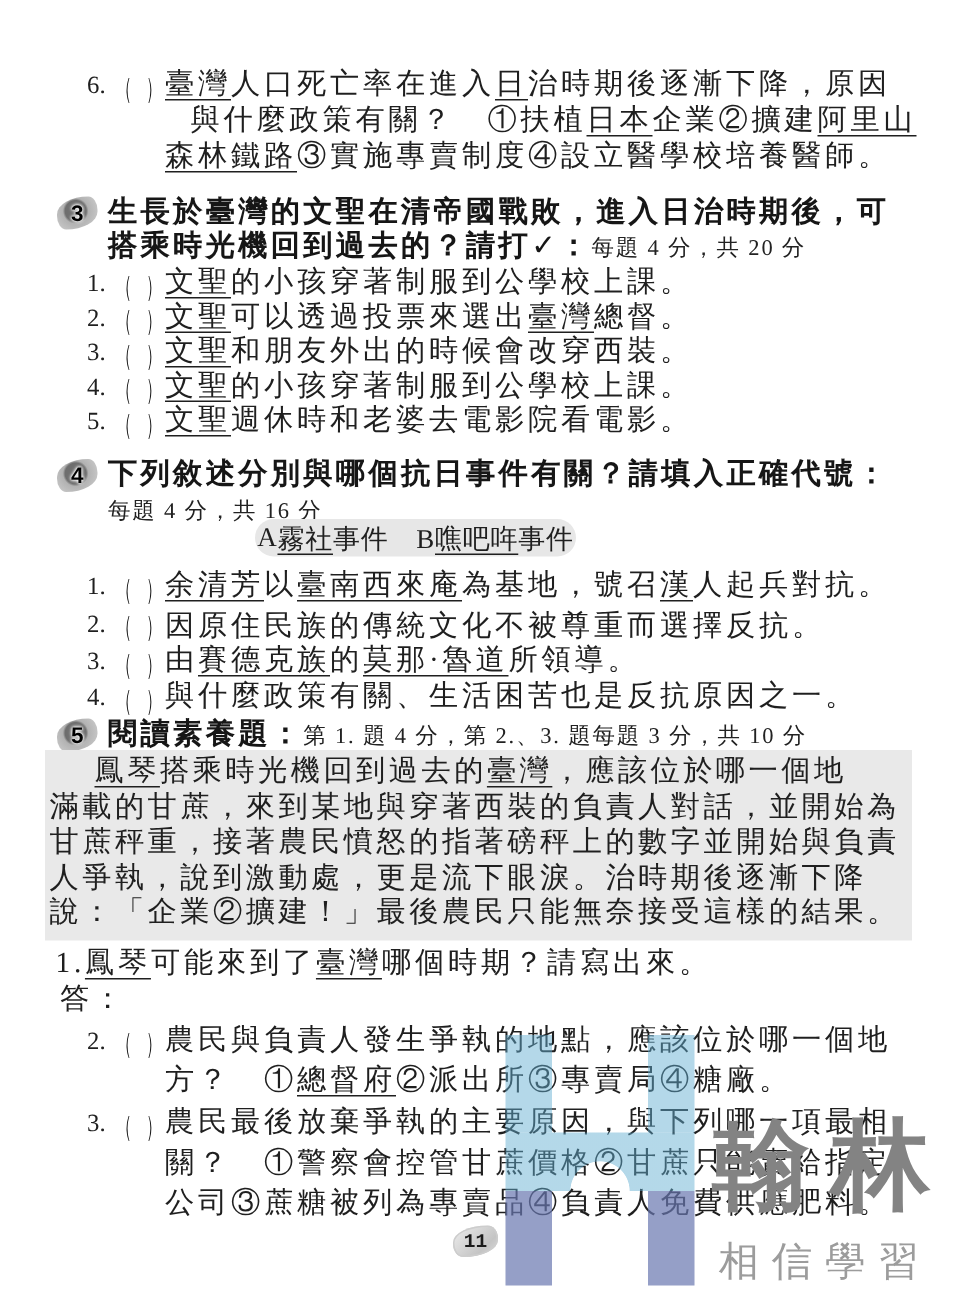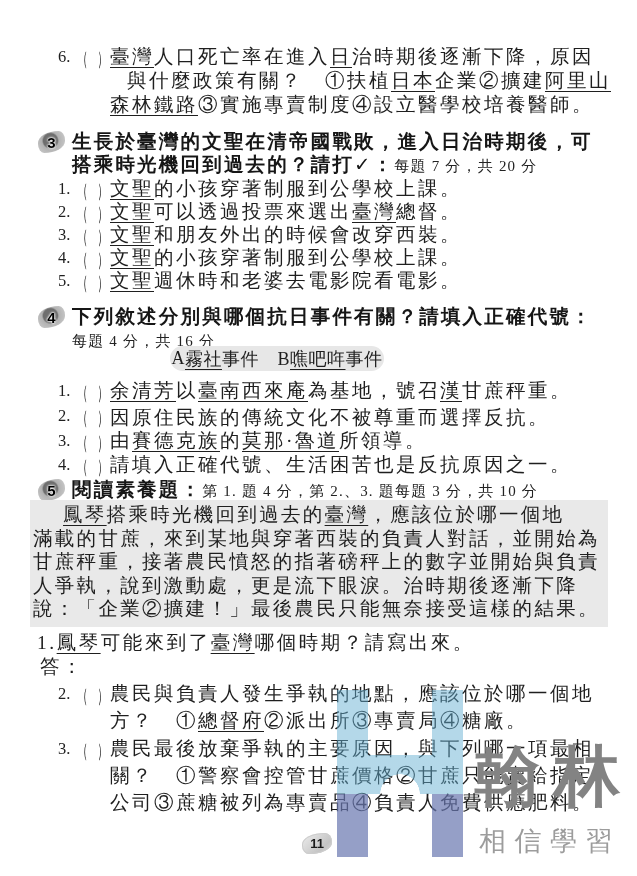--- a/index.html
+++ b/index.html
@@ -37,35 +37,35 @@
   }
   .tagline{
     position:absolute;left:479px;top:823px;font-family:"Liberation Sans","DejaVu Sans",sans-serif;
     font-size:27px;letter-spacing:8.5px;color:#9c9c9c;white-space:nowrap;
   }
   .pagebadge{
     position:absolute;left:302px;top:817px;width:30px;height:21px;display:flex;align-items:center;justify-content:center;
     border-radius:85% 25% 85% 25% / 60% 45% 60% 45%;
     background:linear-gradient(135deg,#efefef 0%,#c4c4c4 70%,#dcdcdc 100%);
     box-shadow:inset 0 0 0 1px #cdcdcd;
-    font-family:Liberation Sans, sans-serif;font-weight:bold;font-size:13px;color:#1a1a1a;margin-top:16px;
+    font-family:Liberation Mono, monospace;font-weight:bold;font-size:13px;color:#1a1a1a;
   }
 </style>
 </head>
 <body>
 
 <span class="num" style="left:58px;top:47px">6.</span>
 <span class="blank" style="left:78px;top:45px">（　）</span>
 <div class="line" style="left:110px;top:45px"><span class="u">臺灣</span><span>人口死亡率在進入</span><span class="u">日</span><span>治時期後逐漸下降，原因</span></div>
 <div class="line" style="left:127px;top:69px"><span>與什麼政策有關？　①扶植</span><span class="u">日本</span><span>企業②擴建</span><span class="u">阿里山</span></div>
 <div class="line" style="left:110px;top:93px"><span class="u">森林鐵路</span><span>③實施專賣制度④設立醫學校培養醫師。</span></div>
 
 <span class="badge" style="left:38px;top:131px">3</span>
 <div class="sec-title" style="left:72px;top:129px">生長於臺灣的文聖在清帝國戰敗，進入日治時期後，可</div>
-<div class="sec-title" style="left:72px;top:152px"><span>搭乘時光機回到過去的？請打✓：</span><span class="note">每題 7 分，共 20 分</span></div>
+<div class="sec-title" style="left:72px;top:152px"><span>搭乘時光機回到過去的？請打✓：</span><span class="note">每題 4 分，共 20 分</span></div>
 
 <span class="num" style="left:58px;top:179px">1.</span>
 <span class="blank" style="left:78px;top:177px">（　）</span>
 <div class="line" style="left:110px;top:177px"><span class="u">文聖</span><span>的小孩穿著制服到公學校上課。</span></div>
 
 <span class="num" style="left:58px;top:202px">2.</span>
 <span class="blank" style="left:78px;top:200px">（　）</span>
 <div class="line" style="left:110px;top:200px"><span class="u">文聖</span><span>可以透過投票來選出</span><span class="u">臺灣</span><span>總督。</span></div>
 
 <span class="num" style="left:58px;top:225px">3.</span>
@@ -87,33 +87,33 @@
 <div class="pill">
     <span>A </span>
     <span class="u">霧社</span>
     <span>事件　B </span>
     <span class="u">噍吧哖</span>
     <span>事件</span>
   </div>
 
 <span class="num" style="left:58px;top:381px">1.</span>
 <span class="blank" style="left:78px;top:379px">（　）</span>
-<div class="line" style="left:110px;top:379px"><span class="u">余清芳</span><span>以</span><span class="u">臺南</span><span class="u">西來庵</span><span>為基地，號召</span><span class="u">漢</span><span>甘蔗秤重。</span></div>
+<div class="line" style="left:110px;top:379px"><span class="u">余清芳</span><span>以</span><span class="u">臺南</span><span class="u">西來庵</span><span>為基地，號召</span><span class="u">漢</span><span>人起兵對抗。</span></div>
 
 <span class="num" style="left:58px;top:406px">2.</span>
 <span class="blank" style="left:78px;top:404px">（　）</span>
 <div class="line" style="left:110px;top:406px"><span>因原住民族的傳統文化不被尊重而選擇反抗。</span></div>
 
 <span class="num" style="left:58px;top:431px">3.</span>
 <span class="blank" style="left:78px;top:429px">（　）</span>
 <div class="line" style="left:110px;top:429px"><span>由</span><span class="u">賽德克族</span><span>的</span><span class="u">莫那·魯道</span><span>所領導。</span></div>
 
 <span class="num" style="left:58px;top:455px">4.</span>
 <span class="blank" style="left:78px;top:453px">（　）</span>
-<div class="line" style="left:110px;top:453px"><span>請填入正確代號、生活困苦也是反抗原因之一。</span></div>
+<div class="line" style="left:110px;top:453px"><span>與什麼政策有關、生活困苦也是反抗原因之一。</span></div>
 
 <span class="badge" style="left:38px;top:479px">5</span>
 <div class="sec-title" style="left:72px;top:477px"><span>閱讀素養題：</span><span class="note">第 1. 題 4 分，第 2.、3. 題每題 3 分，共 10 分</span></div>
 
 <div class="passage-bg"></div>
 <div class="line pass" style="left:33px;top:503px;padding-left:30px"><span class="u">鳳琴</span><span>搭乘時光機回到過去的</span><span class="u">臺灣</span><span>，應該位於哪一個地</span></div>
 <div class="line pass" style="left:33px;top:527px"><span>滿載的甘蔗，來到某地與穿著西裝的負責人對話，並開始為</span></div>
 <div class="line pass" style="left:33px;top:550px"><span>甘蔗秤重，接著農民憤怒的指著磅秤上的數字並開始與負責</span></div>
 <div class="line pass" style="left:33px;top:574px"><span>人爭執，說到激動處，更是流下眼淚。治時期後逐漸下降</span></div>
 <div class="line pass" style="left:33px;top:597px"><span>說：「企業②擴建！」最後農民只能無奈接受這樣的結果。</span></div>

